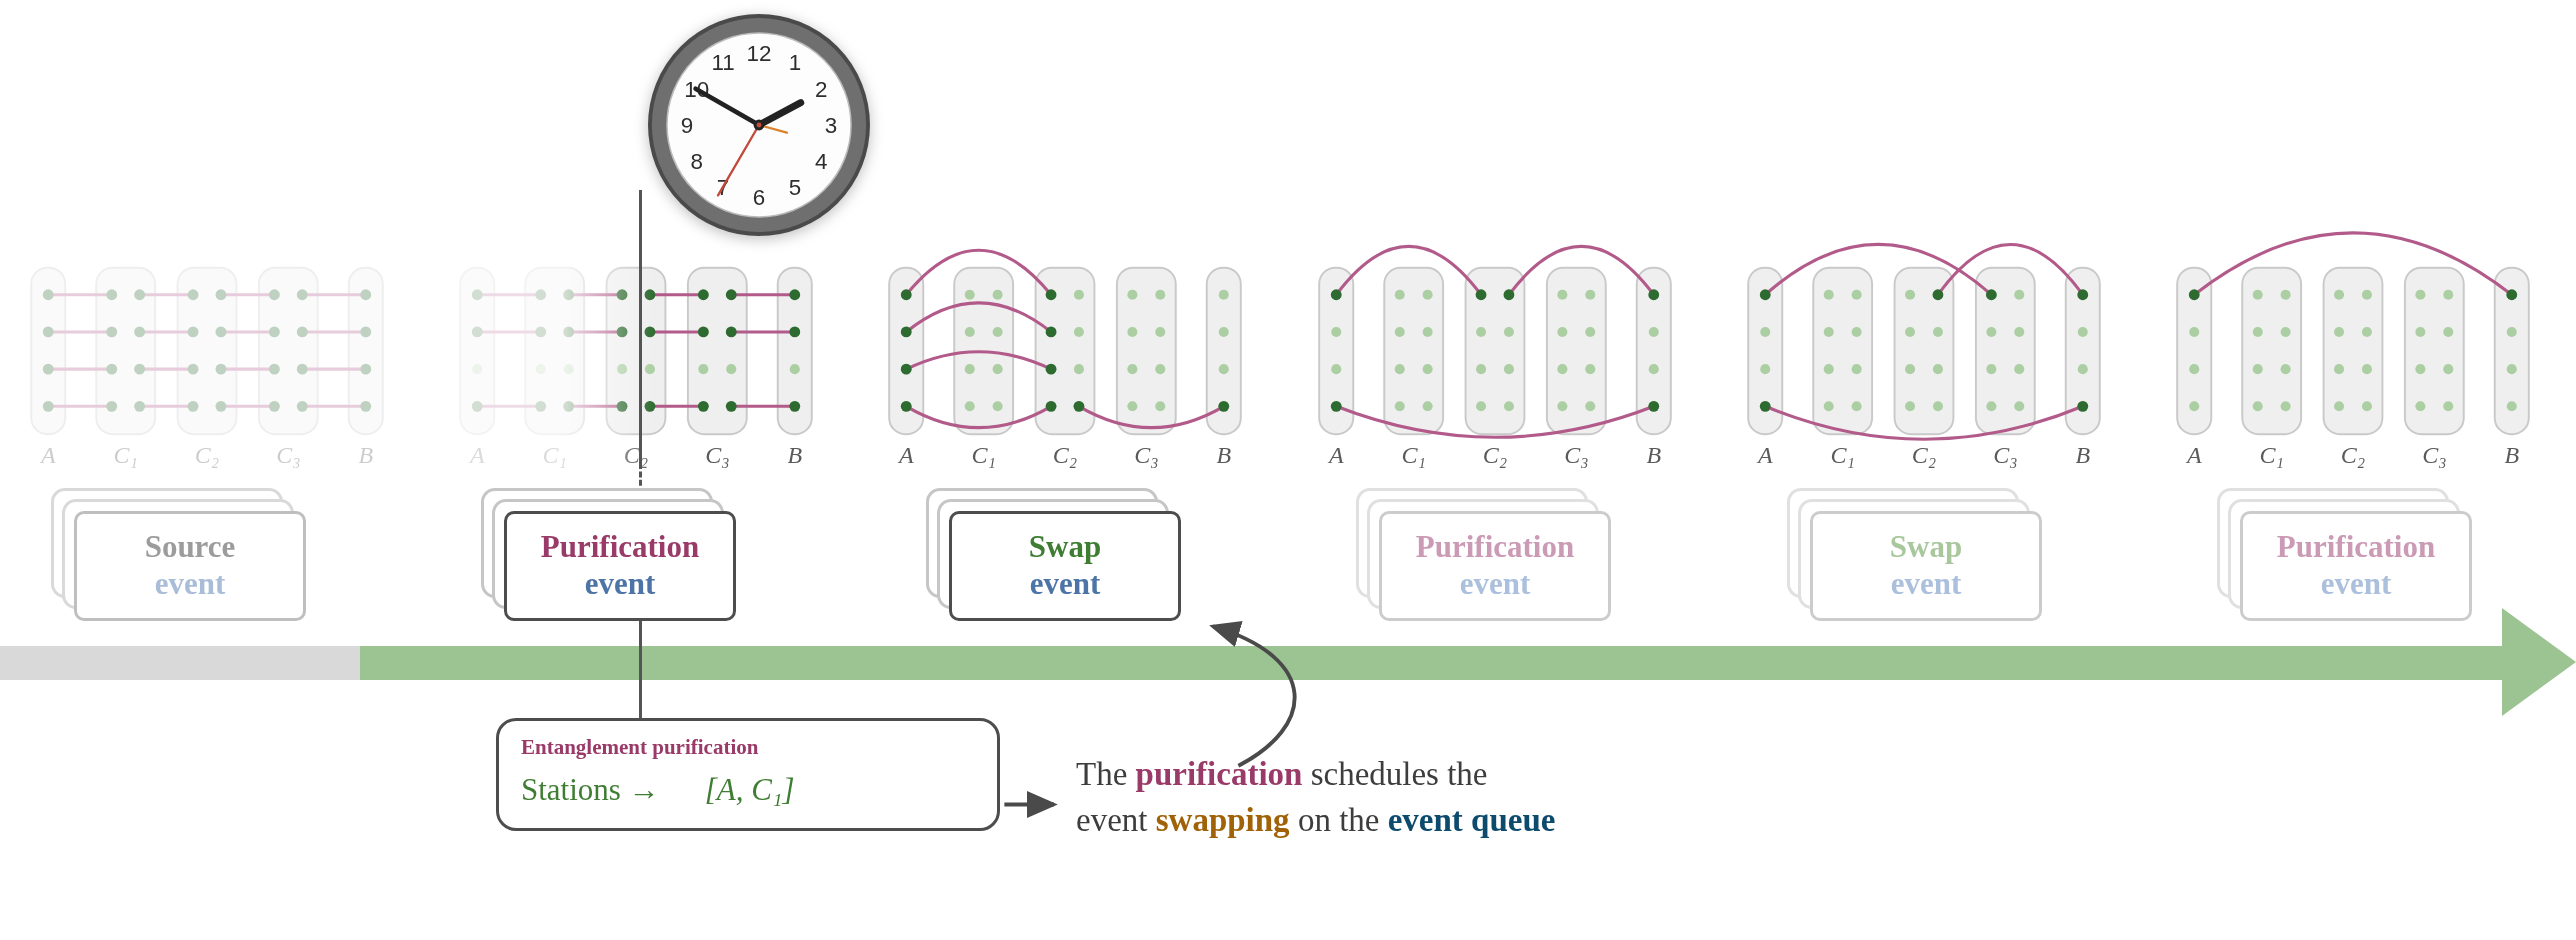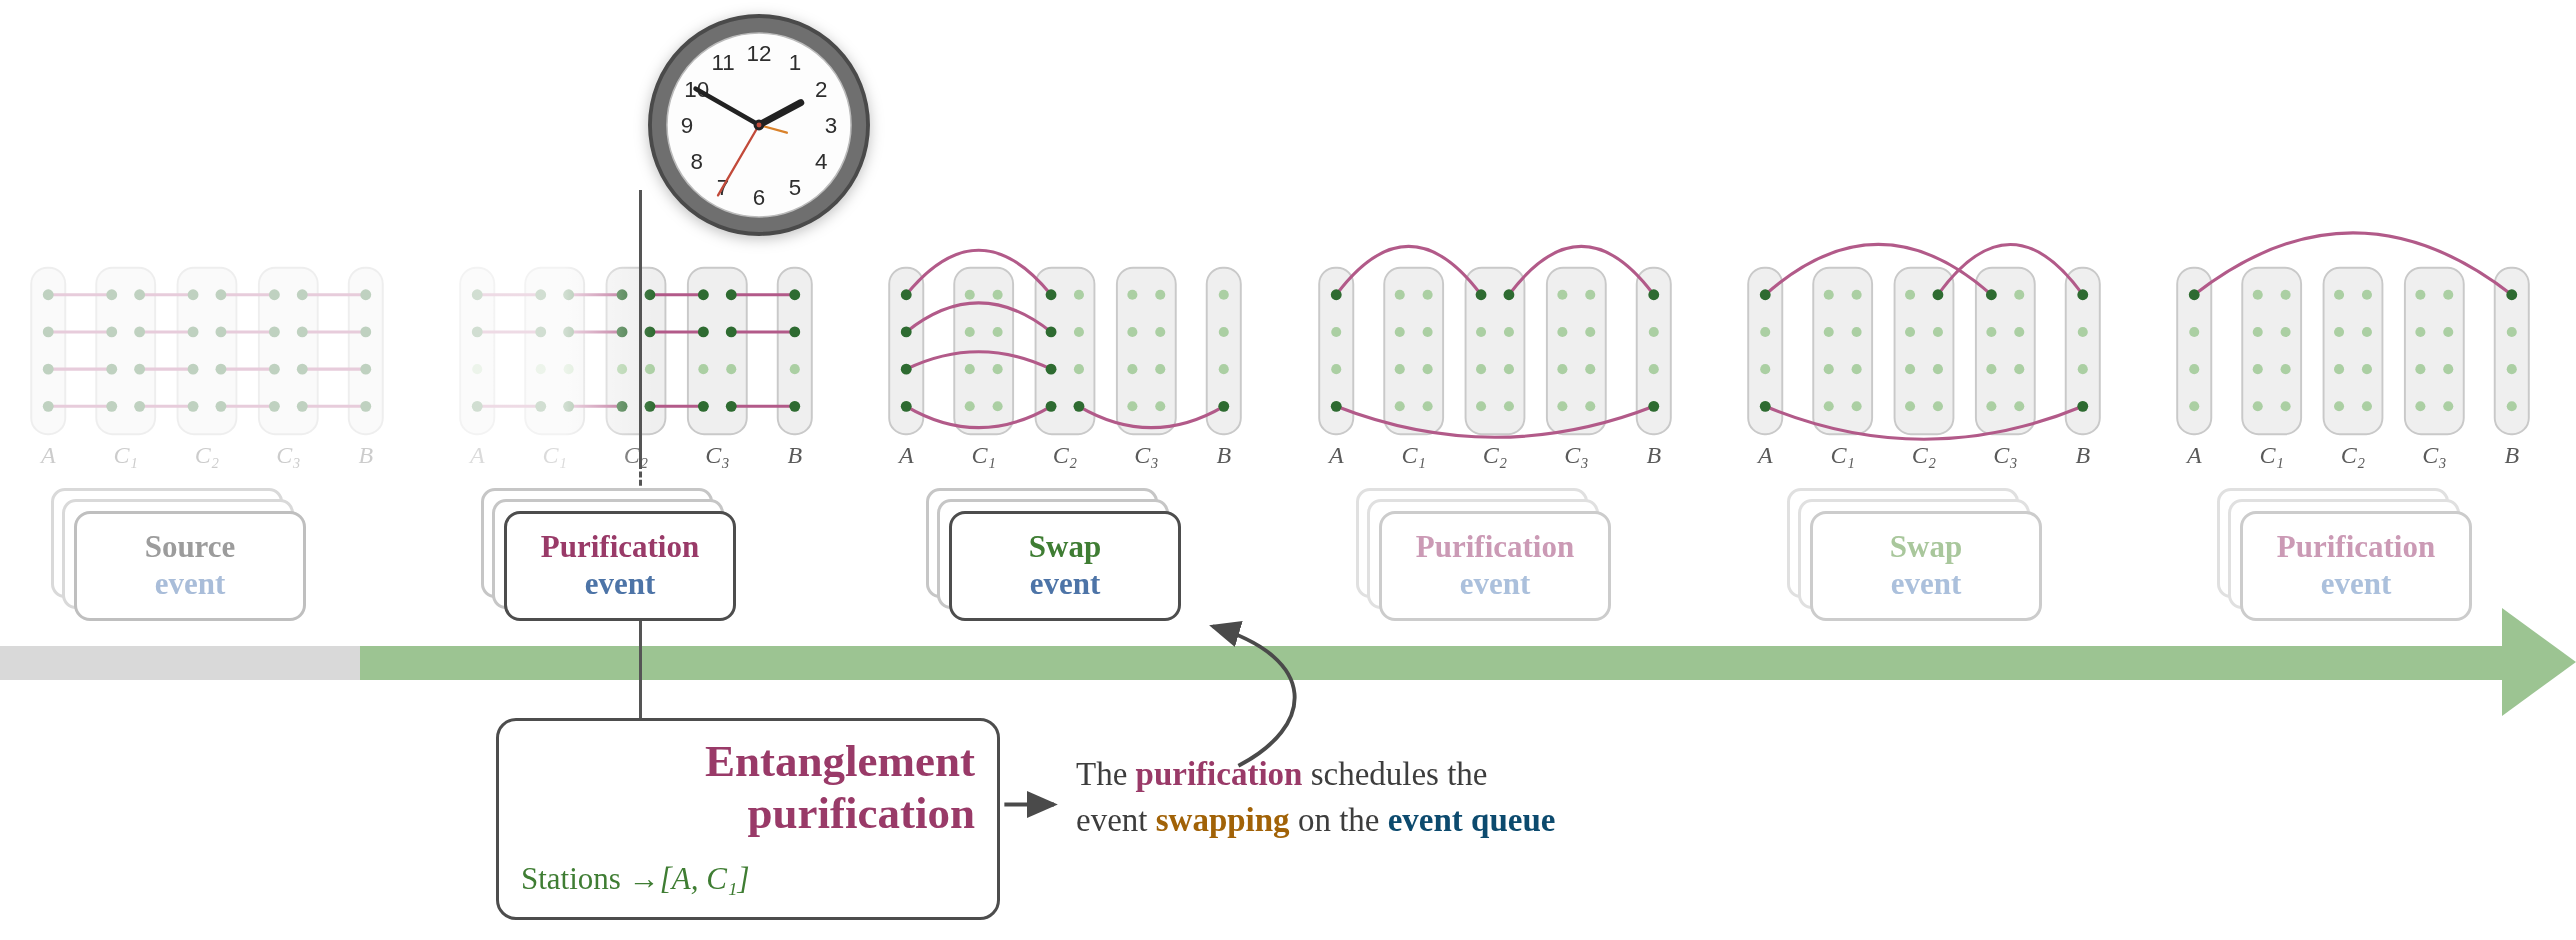--- a/index.html
+++ b/index.html
@@ -26,31 +26,31 @@
     border-top:54px solid transparent;border-bottom:54px solid transparent;
     border-left:74px solid var(--timeline_green,#9cc492);}
 
   
   .card-wrap{position:absolute;top:511px;width:232px;height:110px;z-index:4;}
   #ew1{left:74px}#ew2{left:504px}#ew3{left:949px}#ew4{left:1379px}#ew5{left:1810px}#ew6{left:2240px}
   .stack{position:absolute;width:100%;height:100%;border:3.1px solid var(--stack-border,#ccc);
          border-radius:14px;background:#fff;box-sizing:border-box;}
   .s1{left:-23px;top:-23px}.s2{left:-11.6px;top:-11.6px}
   .event-card{position:absolute;left:0;top:0;width:100%;height:100%;background:#fff;box-sizing:border-box;
-    border:3.9px solid var(--card-border,#4d4d4d);border-radius:16px;
+    border:3.9px solid var(--card-border,#4d4d4d);border-radius:10px;
     display:flex;flex-direction:column;align-items:center;justify-content:center;
     font-family:"Liberation Serif","DejaVu Serif",serif;font-weight:bold;font-size:31px;line-height:1.18;}
 
   
   #infobox{position:absolute;left:496px;top:718px;width:504px;background:#fff;z-index:5;box-sizing:border-box;
     border:3.9px solid #4d4d4d;border-radius:20px;padding:14px 22px 17px;
     font-family:"Liberation Serif","DejaVu Serif",serif;}
-  .info-title{font-weight:bold;font-size:45px;text-align:right;margin-bottom:20px;color:var(--magenta,#993a68);}
+  .info-title{font-weight:bold;font-size:21px;text-align:left;margin-bottom:10px;color:var(--magenta,#993a68);}
   .info-row{font-size:31px;line-height:1.32;white-space:nowrap;}
-  .info-row .it{font-style:italic;}
+  .info-row .it{font-style:italic;margin-left:45px;}
 
   
   #annotation{position:absolute;left:1076px;top:752px;z-index:5;color:#3d3d3d;
     font-family:Liberation Serif, serif;font-size:33px;line-height:1.38;}
   .ann-b{font-weight:bold;}
 
   
   #clock{position:absolute;left:643px;top:9.3px;z-index:2;filter:drop-shadow(0 3.9px 7px rgba(0,0,0,.25));}
 
   

